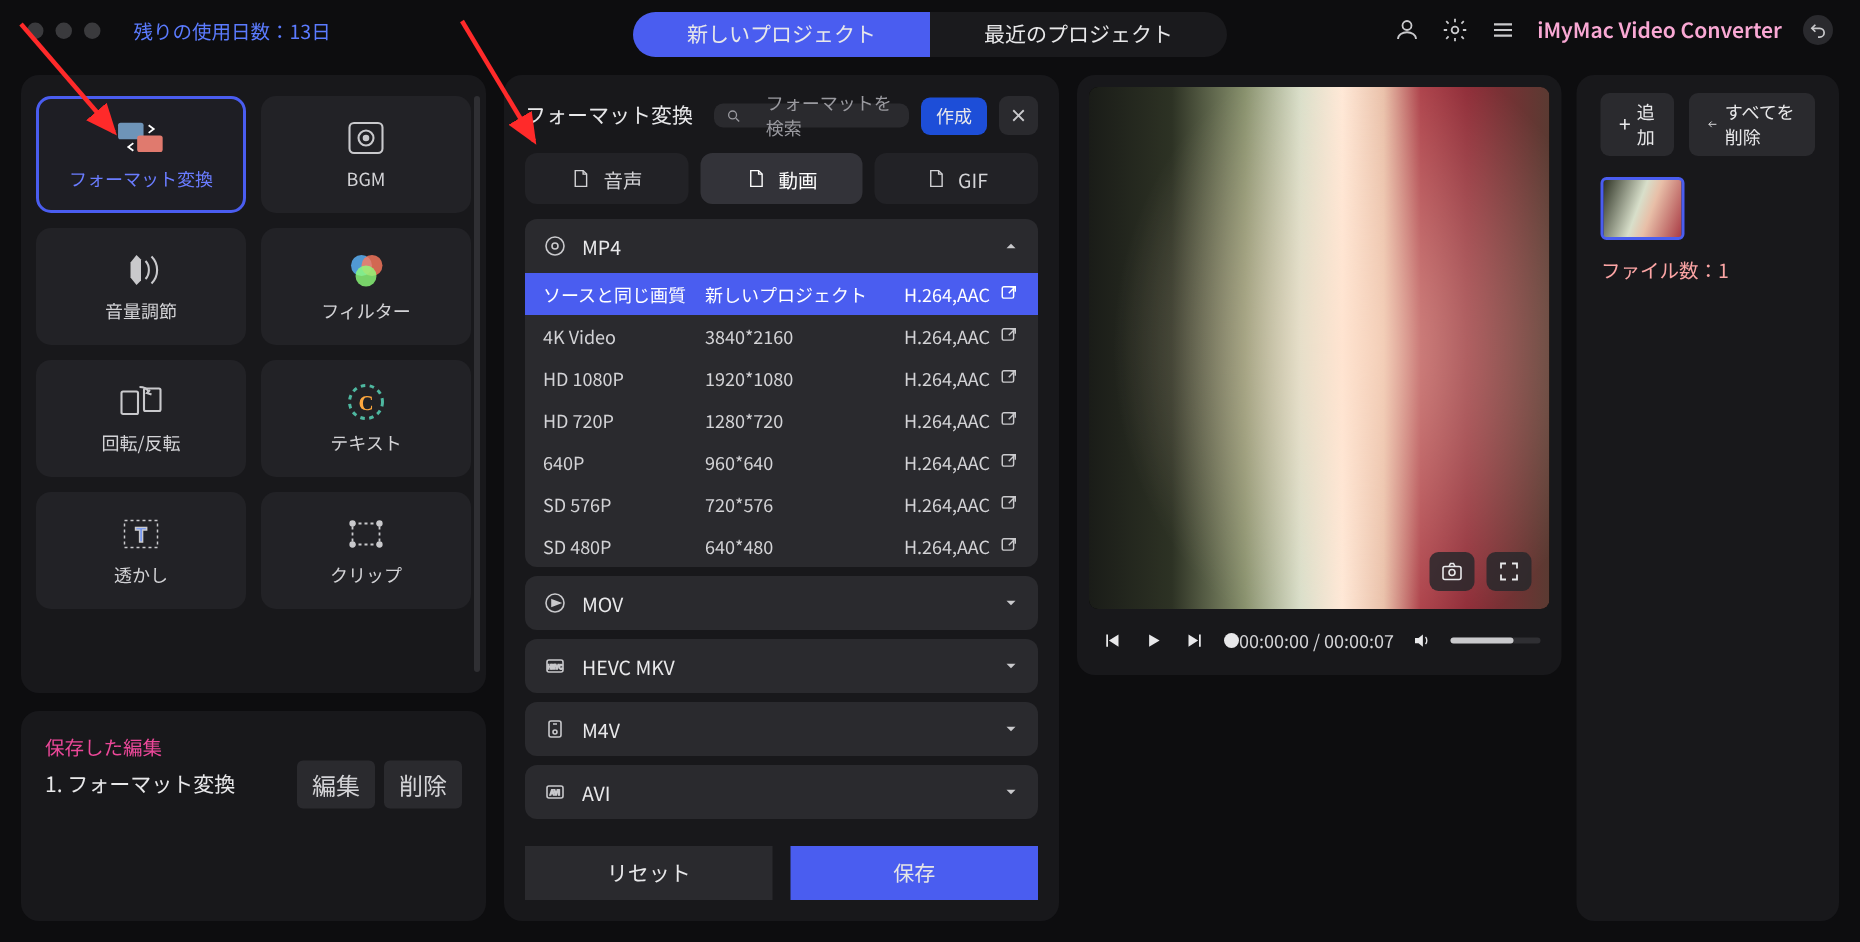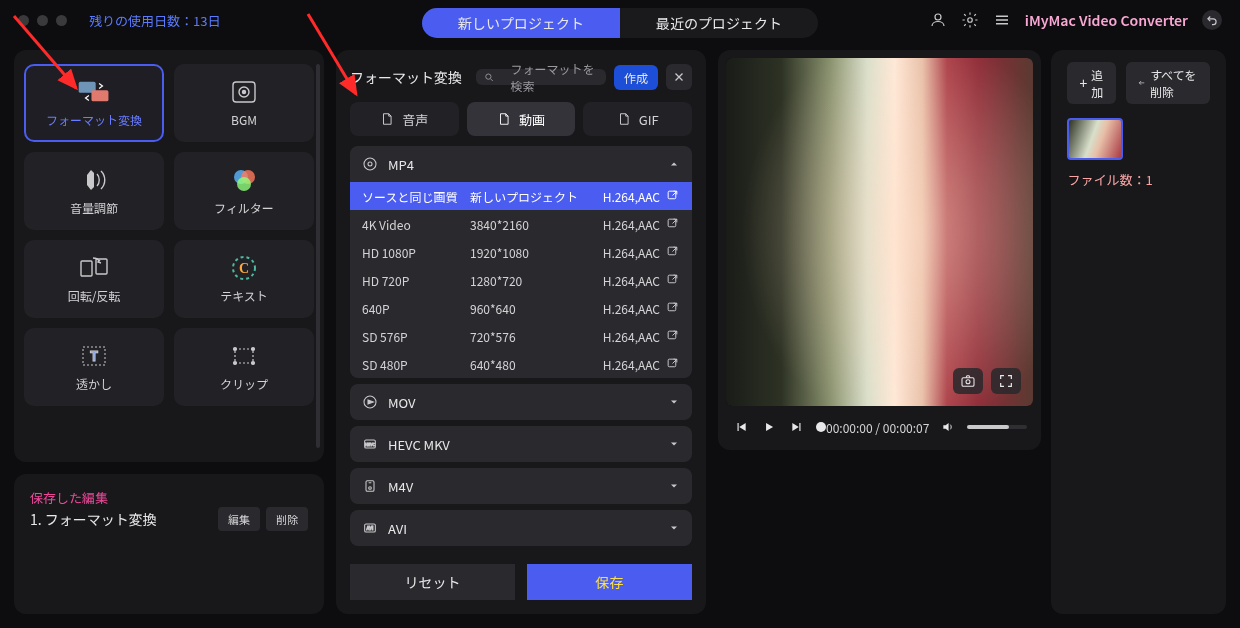--- a/index.html
+++ b/index.html
@@ -73,21 +73,21 @@
 
   .saved-panel {
     background:#18181b; border-radius:12px; padding:14px 16px;
     height:140px;
   }
   .saved-title { font-size:13px; color:#ec4899; margin-bottom:0; }
   .saved-row { display:flex; align-items:center; justify-content:space-between; }
   .saved-name { font-size:14px; color:#e8e8ea; }
   .saved-btns { display:flex; gap:6px; }
   .pill-btn {
-    background:#2a2a2e; border-radius:4px; padding:4px 10px; font-size:11px;
+    background:#2a2a2e; border-radius:4px; padding:4px 10px; font-size:16px;
     color:#d3d3d6; cursor:pointer;
   }
 
   
   .center {
     width:370px; background:#18181b; border-radius:12px;
     padding:14px 14px 14px 14px; display:flex; flex-direction:column;
   }
   .center-head { display:flex; align-items:center; gap:8px; margin-bottom:12px; }
   .center-title { font-size:14px; color:#e8e8ea; flex:0 0 auto; margin-right:6px; }
@@ -127,21 +127,21 @@
   .fmt-row .c3 { flex:1; text-align:right; padding-right:6px; }
   .fmt-row .exp { width:14px; height:14px; color:#c9c9cc; }
   .fmt-row.sel .exp { color:#fff; }
 
   .center-foot { display:flex; gap:12px; margin-top:12px; }
   .big-btn {
     flex:1; height:36px; border-radius:0; display:flex; align-items:center; justify-content:center;
     font-size:14px; cursor:pointer;
   }
   .big-reset { background:#2a2a2e; color:#e8e8ea; }
-  .big-save  { background:#4a5df0; color:#fde047; }
+  .big-save  { background:#4a5df0; color:#e5e5e5; }
 
   
   .right { flex:1; display:flex; flex-direction:row; gap:10px; }
   .preview {
     background:#18181b; border-radius:12px; height:400px; padding:8px;
     display:flex; flex-direction:column;
   }
   .video-area {
     flex:1; background:#000; border-radius:6px; position:relative; overflow:hidden;
   }

